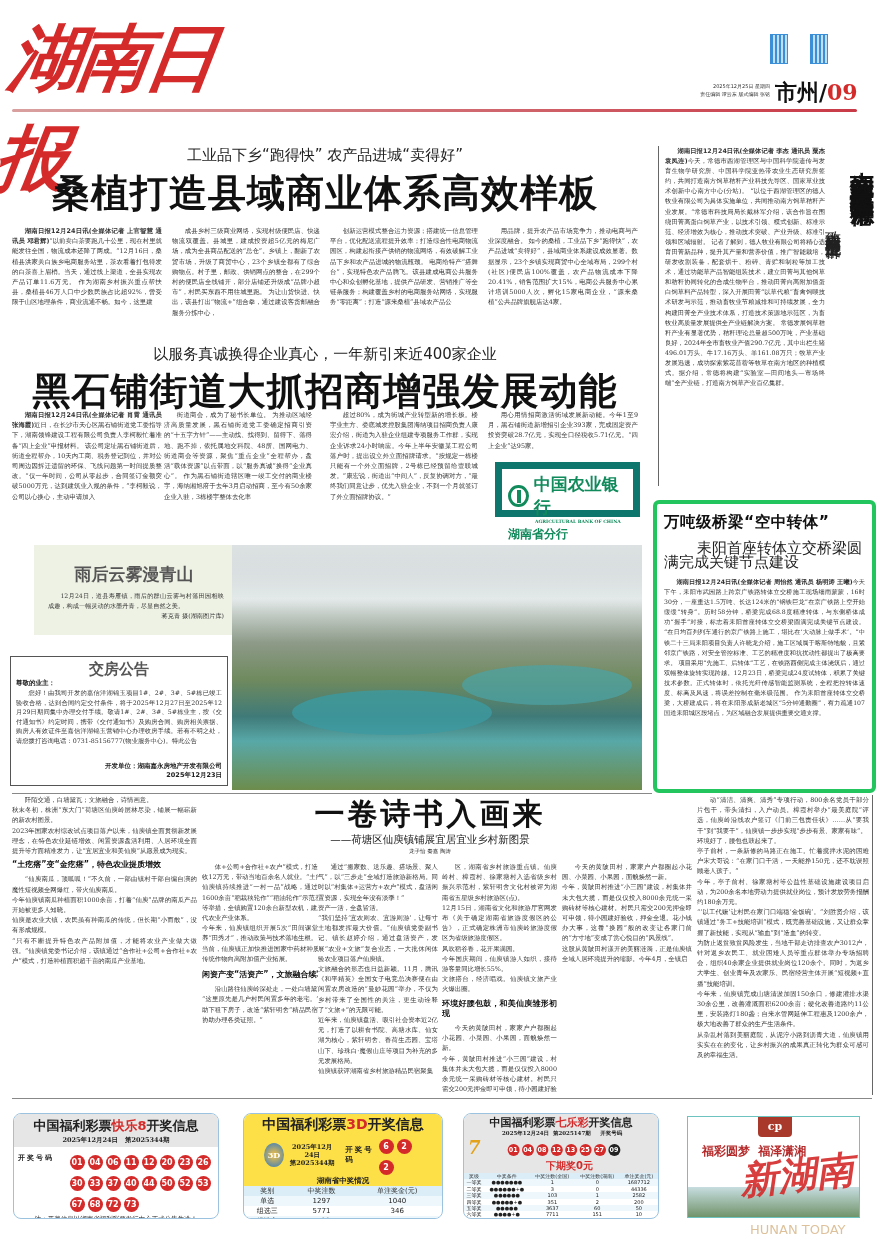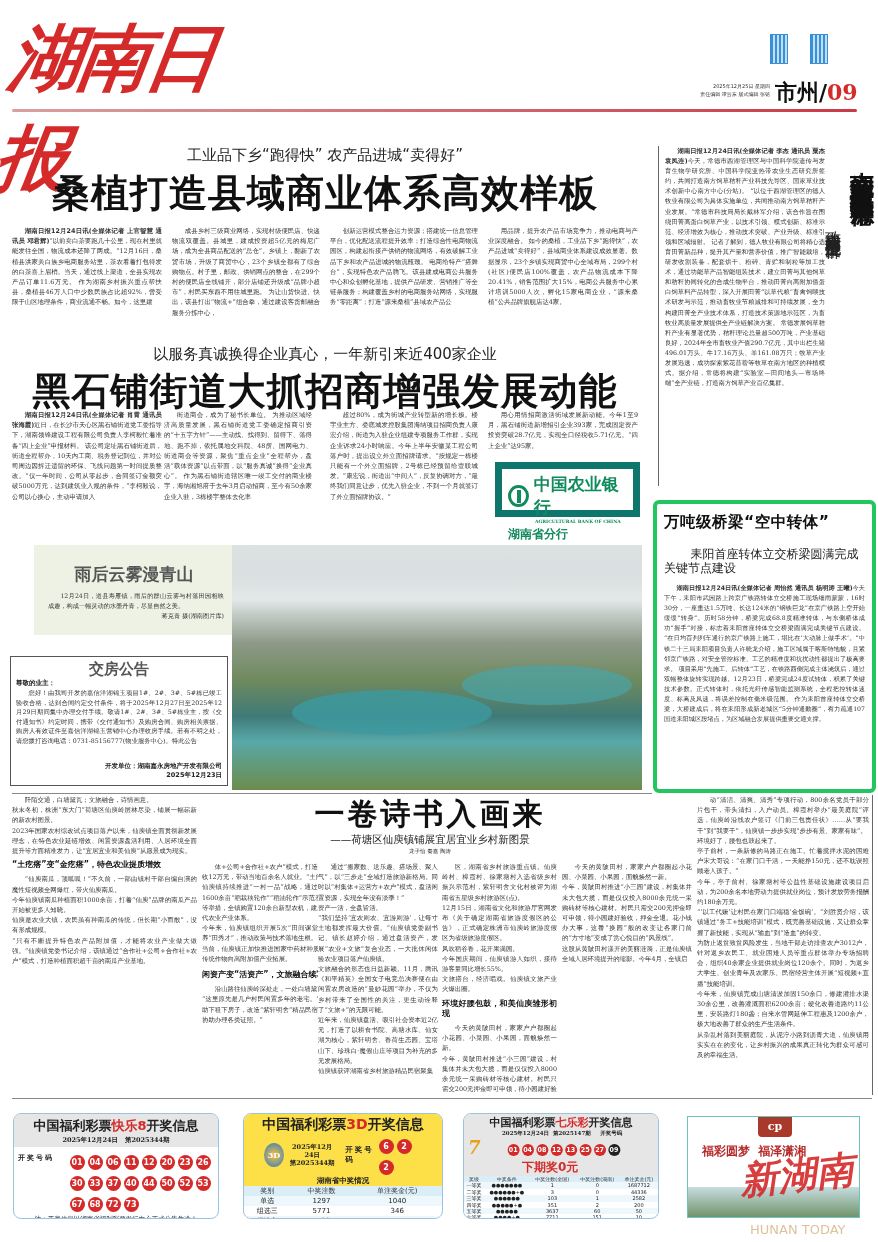--- a/index.html
+++ b/index.html
@@ -128,21 +128,21 @@
   <p><span class="lead">湖南日报12月24日讯(全媒体记者 李杰 通讯员 粟杰 袁凤连)</span><span>今天，常德市西湖管理区与中国科学院遗传与发育生物学研究所、中国科学院亚热带农业生态研究所签约，共同打造南方饲草秸秆产业科技先导区、国家草业技术创新中心南方中心(分站)。
 “以位于西湖管理区的德人牧业有限公司为具体实施单位，共同推动南方饲草秸秆产业发展。”常德市科技局局长戴林军介绍，该合作旨在围绕田菁高蛋白饲草产业，以技术引领、模式创新、标准示范、经济增效为核心，推动技术突破、产业升级、标准引领和区域辐射。
 记者了解到，德人牧业有限公司将精心选育田菁新品种，提升其产量和营养价值，推广智能栽培，研发收割装备，配套烘干、粉碎、青贮和制粒等加工技术，通过功能草产品智能组装技术，建立田菁与其他饲草和秸秆协同转化的合成生物平台，推动田菁向高附加值蛋白饲草料产品转型，深入开展田菁“以草代粮”畜禽饲喂技术研发与示范，推动畜牧业节粮减排和可持续发展，全力构建田菁全产业技术体系，打造技术策源地示范区，为畜牧业高质量发展提供全产业链解决方案。
 常德发展饲草秸秆产业有显著优势，秸秆理论总量超500万吨，产业基础良好，2024年全市畜牧业产值290.7亿元，其中出栏生猪496.01万头、牛17.16万头、羊161.08万只；牧草产业发展迅速，成功探索紫花苜蓿等牧草在南方地区的种植模式。据介绍，常德将构建“实验室—田间地头—市场终端”全产业链，打造南方饲草产业百亿集群。</span></p>
 </div>
 <div class="abs vsub" style="left:822px;top:218px;height:280px">致力建成南方饲草产业百亿集群</div>
 <div class="abs vtitle" style="left:846px;top:152px;height:330px">南方饲草秸秆产业科技先导区落户常德</div>
 
 <div class="abs highlight" style="left:653px;top:500px;width:223px;height:293px;padding:8px 7px">
   <div style="font-family:'DejaVu Sans',sans-serif;font-weight:bold;font-size:15.5px;color:#111;letter-spacing:.5px">万吨级桥梁“空中转体”</div>
-  <div style="font-family:'DejaVu Sans',sans-serif;font-size:12px;color:#222;line-height:14px;text-indent:2.2em;margin-top:14px">耒阳首座转体立交桥梁圆满完成关键节点建设</div>
+  <div style="font-family:'DejaVu Sans',sans-serif;font-size:15px;color:#222;line-height:14px;text-indent:2.2em;margin-top:8px">耒阳首座转体立交桥梁圆满完成关键节点建设</div>
   <div class="col" style="margin-top:8px;font-size:6.2px;line-height:10.1px;height:220px">
     <p><span class="lead">湖南日报12月24日讯(全媒体记者 周怡然 通讯员 杨明涛 王曦)</span><span>今天下午，耒阳市武园路上跨京广铁路转体立交桥施工现场细雨蒙蒙，16时30分，一座重达1.5万吨、长达124米的“钢铁巨龙”在京广铁路上空开始缓缓“转身”。历时58分钟，桥梁完成68.8度精准转体，与东侧桥体成功“握手”对接，标志着耒阳首座转体立交桥梁圆满完成关键节点建设。
 “在日均百列列车通行的京广铁路上施工，堪比在‘大动脉上做手术’。”中铁二十三局耒阳项目负责人许晓龙介绍，施工区域属于喀斯特地貌，且紧邻京广铁路，对安全管控标准、工艺的精准度和抗扰动性都提出了极高要求。
 项目采用“先施工、后转体”工艺，在铁路西侧完成主体浇筑后，通过双幅整体旋转实现跨越。12月23日，桥梁完成24度试转体，积累了关键技术参数。正式转体时，依托光纤传感智能监测系统，全程把控转体速度、标高及风速，将误差控制在毫米级范围。
 作为耒阳首座转体立交桥梁，大桥建成后，将在耒阳形成新老城区“5分钟通勤圈”，有力疏通107国道耒阳城区段堵点，为区域融合发展提供重要交通支撑。</span></p>
   </div>
 </div>
 
 <div class="abs hline" style="left:12px;top:793px;width:640px"></div>
 <div class="abs h1" style="left:200px;top:797px;width:460px;font-size:30px;line-height:34px;letter-spacing:3px">一卷诗书入画来</div>
@@ -279,21 +279,21 @@
 </div>
 
 <div class="abs lottery" style="left:463px;top:1113px;width:196px;height:106px">
   <div style="background:#e6e6e6;padding:1px 0 0">
     <div class="lt-title" style="font-size:11px"><span>中国福利彩票</span><span class="red">七乐彩</span><span>开奖信息</span></div>
     <div style="font-size:5.5px;font-weight:bold;padding-left:38px"><span>2025年12月24日</span>&nbsp;&nbsp;<span>第2025147期</span>&nbsp;&nbsp;&nbsp;&nbsp;&nbsp;<span>开奖号码</span></div>
     <div style="display:flex;align-items:center">
       <div style="width:30px;height:22px;margin-left:4px;font-family:'DejaVu Serif',serif;font-weight:bold;font-style:italic;font-size:18px;color:#e3a21a;line-height:22px">7</div>
       <div id="qlc-balls" style="margin-left:8px;transform:scale(.8);transform-origin:left center;white-space:nowrap"><span class="ball">01</span><span class="ball">04</span><span class="ball">08</span><span class="ball">12</span><span class="ball">13</span><span class="ball">25</span><span class="ball">27</span><span class="ball black">09</span></div>
     </div>
-    <div style="font-family:'DejaVu Sans',sans-serif;font-weight:bold;font-size:12px;color:#d42a2a;padding-left:58px">下期奖0元</div>
+    <div style="font-family:'DejaVu Sans',sans-serif;font-weight:bold;font-size:10px;color:#d42a2a;padding-left:82px">下期奖0元</div>
   </div>
   <table class="lt-table" style="font-size:5px;line-height:6.4px">
     <thead>
         <tr id="qlc-head">
           <th>奖级</th>
           <th>中奖条件</th>
           <th>中奖注数(全国)</th>
           <th>中奖注数(湖南)</th>
           <th>单注奖金(元)</th>
         </tr>

